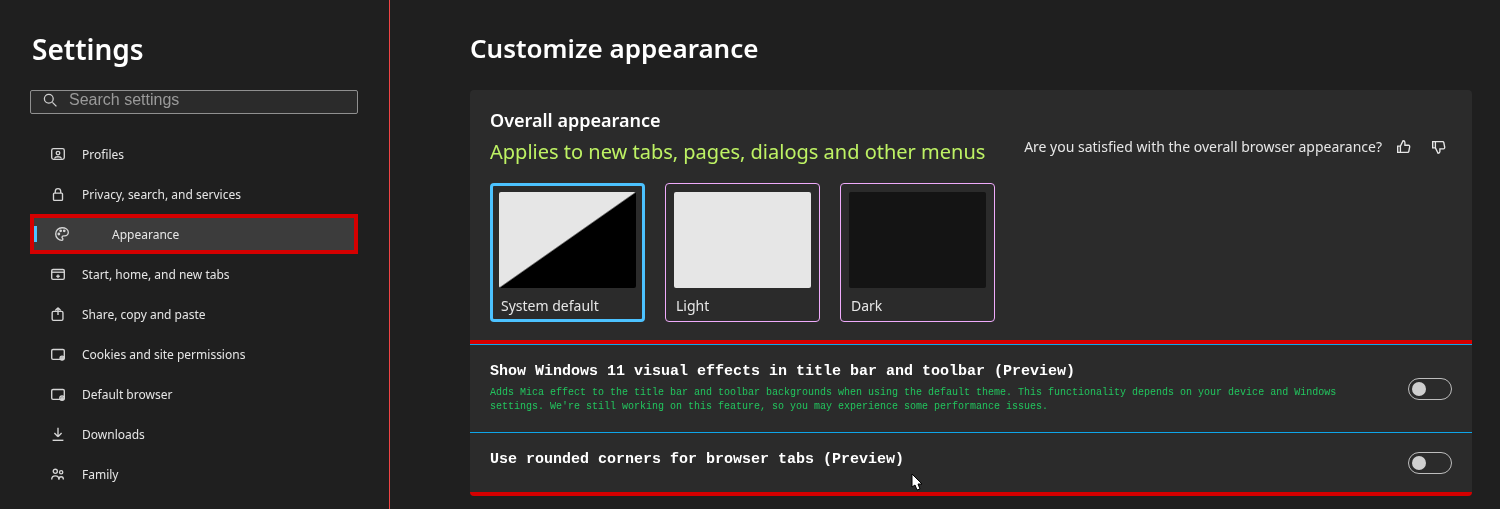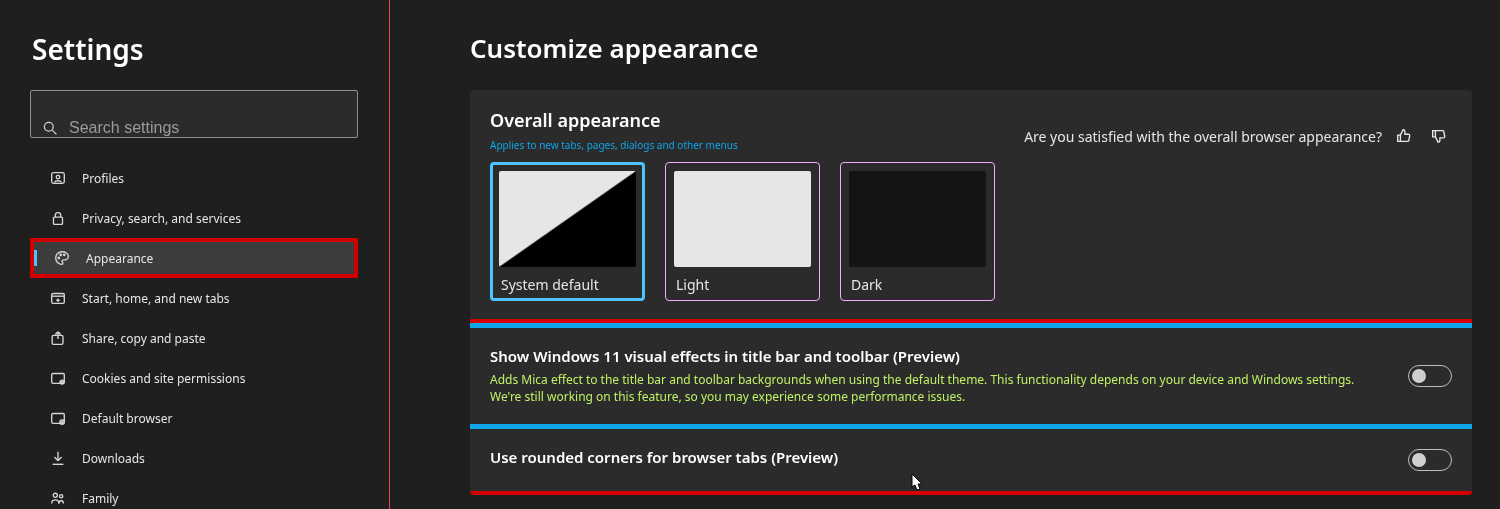--- a/index.html
+++ b/index.html
@@ -22,26 +22,26 @@
     background: #1f1f1f;
   }
   .sidebar-title {
     font-size: 28px;
     font-weight: 600;
     margin-bottom: 22px;
     padding-left: 2px;
   }
   .search-wrap {
     width: 328px;
-    height: 48px;
+    height: 24px;
     border: 1px solid #909090;
     background: #2b2b2b;
     border-radius: 2px;
     display: flex;
-    align-items: flex-end;
+    align-items: flex-start;
     padding: 0 10px;
     margin-bottom: 20px;
   }
   .search-wrap .icon {
     width: 18px; height: 18px;
     display: inline-flex; align-items: center; justify-content: center;
     color: #cfcfcf;
     margin-right: 10px;
   }
   .search-input {
@@ -76,20 +76,21 @@
     background: #4cc2ff;
   }
   .nav-item .icon {
     width: 20px; height: 20px;
     display: inline-flex; align-items: center; justify-content: center;
     color: #d6d6d6;
     margin-right: 14px;
   }
   .nav-highlight {
     border: 4px solid #d40000;
+    gap: 26px;
   }
 
   
   .main {
     flex: 1;
     padding: 30px 28px 0 80px;
     overflow: hidden;
   }
   .page-title {
     font-size: 26px;
@@ -107,23 +108,23 @@
     justify-content: space-between;
     padding: 18px 20px 0 20px;
   }
   .panel-head-left { flex: 1; }
   .panel-subtitle {
     font-size: 18px;
     font-weight: 600;
     margin-bottom: 6px;
   }
   .panel-desc {
-    font-size: 10px;
-    color: #0ea5e9;
-    margin-bottom: 10px;
+    font-size: 20px;
+    color: #bef264;
+    margin-bottom: 18px;
   }
   .feedback {
     display: flex;
     align-items: center;
     gap: 9px;
     font-size: 14px;
     color: #e6e6e6;
     padding-top: 2px;
   }
   .icon-btn {
@@ -166,25 +167,26 @@
   .theme-label { font-size: 14px; color: #e6e6e6; padding-left: 2px; }
 
   .highlight-block {
     border: 4px solid #d40000;
     margin: 0 -4px;
   }
   .setting-row {
     display: flex;
     align-items: center;
     padding: 18px 20px 18px 20px;
-    border-top: 5px solid #0ea5e9;
+    border-top: 1px solid #0ea5e9;
+    font-family: Liberation Mono, monospace;
   }
   .setting-left { flex: 1; padding-right: 24px; }
   .setting-title { font-size: 15px; font-weight: 600; margin-bottom: 6px; }
-  .setting-desc { font-size: 12px; color: #bef264; line-height: 1.4; }
+  .setting-desc { font-size: 10px; color: #22c55e; line-height: 1.4; }
   .toggle {
     width: 44px; height: 22px;
     border-radius: 11px;
     border: 1px solid #bdbdbd;
     position: relative;
     cursor: pointer;
     background: #2b2b2b;
   }
   .toggle-knob {
     position: absolute;

